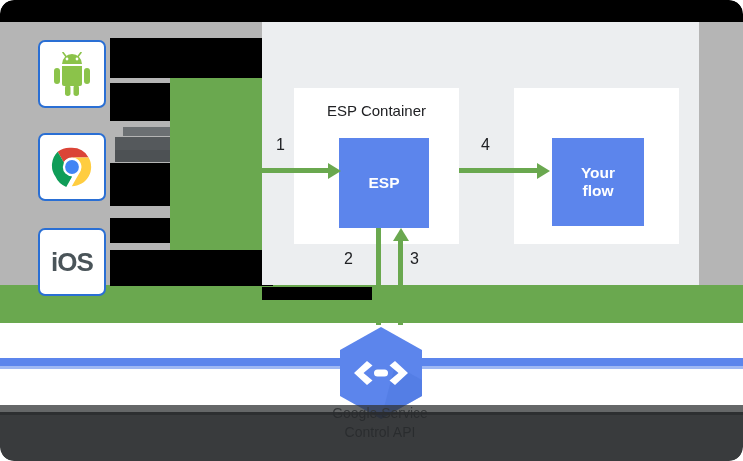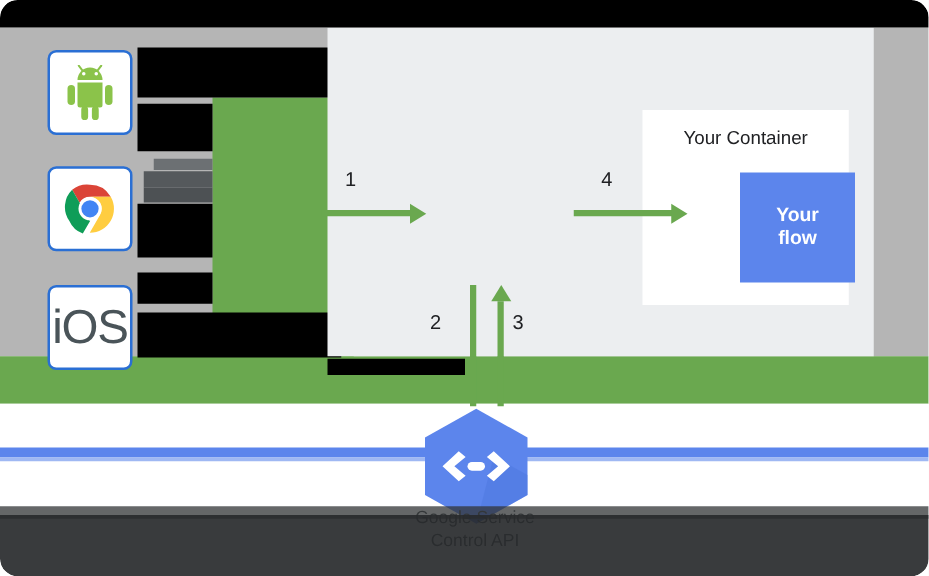--- a/index.html
+++ b/index.html
@@ -93,21 +93,21 @@
     color: #ffffff;
     font-weight: bold;
     font-size: 15.5px;
     display: flex;
     align-items: center;
     justify-content: center;
     text-align: center;
     line-height: 1.15;
   }
   #esp-box      { left: 45px; top: 50px; width: 90px; height: 90px; }
-  #your-code-box{ left: 38px; top: 50px; width: 92px; height: 88px; margin-left: 40px; }
+  #your-code-box{ left: 38px; top: 50px; width: 92px; height: 88px; }
 
   
   .arrow-line {
     position: absolute;
     background: #6aa84f;
   }
   .arrow-head-right {
     position: absolute;
     width: 0; height: 0;
     border-top: 8px solid transparent;
@@ -137,22 +137,22 @@
     box-sizing: border-box;
     display: flex;
     align-items: center;
     justify-content: center;
   }
   #tile-android { left: 38px; top: 40px; }
   #tile-chrome  { left: 38px; top: 133px; }
   #tile-ios     { left: 38px; top: 228px; }
 
   .ios-text {
-    font-size: 38px;
-    font-weight: normal;
+    font-size: 26px;
+    font-weight: bold;
     color: #4a5459;
     letter-spacing: -1px;
   }
 
   
   .black-bar { position: absolute; background: #000000; }
   .gray-bar  { position: absolute; background: #555a5d; }
 
   
   #hexagon-wrap {
@@ -243,23 +243,28 @@
   <div class="gray-bar" style="left:115px;top:137px;width:55px;height:13px;background:#55595c;"></div>
   <div class="gray-bar" style="left:115px;top:150px;width:55px;height:12px;background:#4d5154;"></div>
   <div class="black-bar" style="left:110px;top:163px;width:60px;height:43px;"></div>
   <div class="black-bar" style="left:110px;top:218px;width:60px;height:25px;"></div>
   <div class="black-bar" style="left:110px;top:250px;width:163px;height:36px;"></div>
   <div class="black-bar" style="left:262px;top:287px;width:110px;height:13px;"></div>
 
   <div class="layer" id="diagram-card">
 
 
+    <div class="sub-container" id="esp-container-box">
+      <div class="sub-container-title">ESP Container</div>
+      <div class="blue-box" id="esp-box">
+        <span>ESP</span>
+      </div>
+    </div>
 
     <div class="sub-container" id="your-container-box">
-      <div class="sub-container-title">Your Container</div>
       <div class="blue-box" id="your-code-box">
         <span>
           <span>Your</span><br>
           <span>flow</span>
         </span>
       </div>
     </div>
 
     <div class="arrow-line" style="left:-5px;top:146px;width:73px;height:5px;"></div>
     <div class="arrow-head-right" style="left:66px;top:140.5px;"></div>

